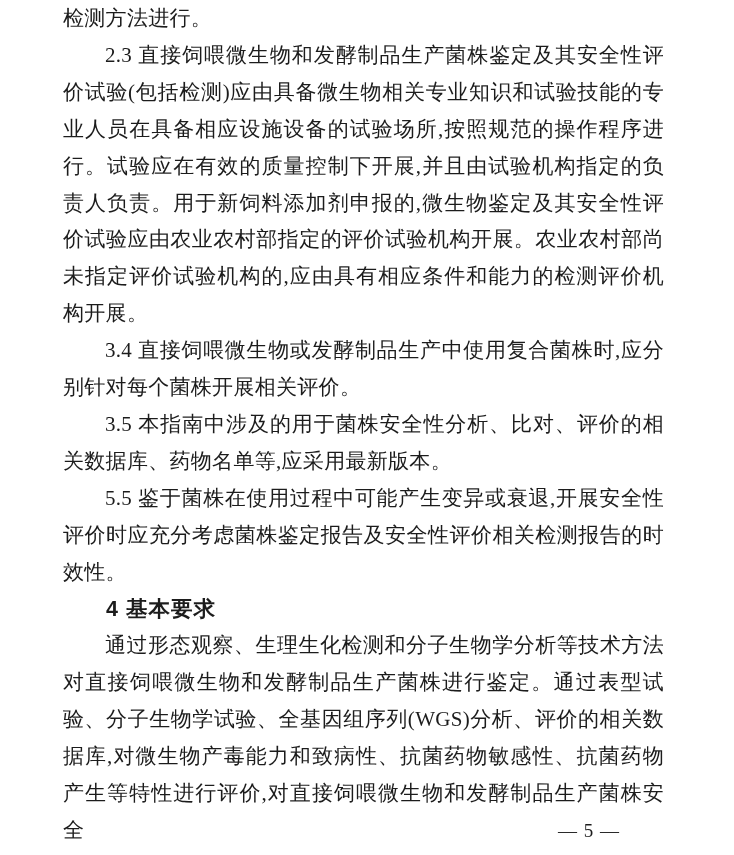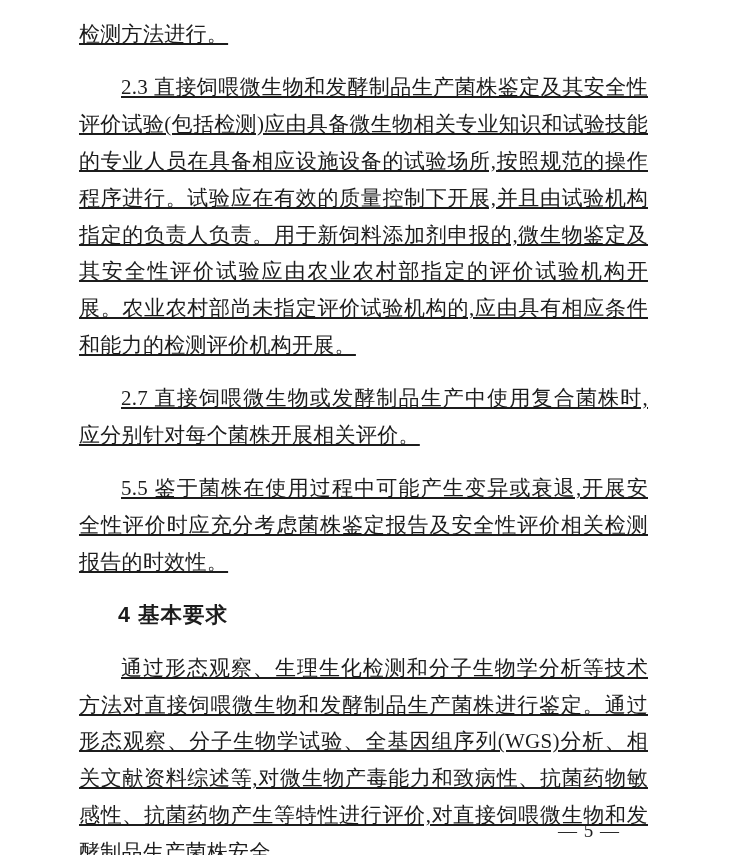--- a/index.html
+++ b/index.html
@@ -17,33 +17,32 @@
     font-family: "Liberation Serif", "DejaVu Serif", serif;
     color: #1c1c1c;
   }
   .text-column {
     position: absolute;
     left: 63px;
     top: 0px;
     width: 601px;
   }
   .text-column p {
-    margin: 16px;
+    margin: 0;
     font-size: 21px;
     line-height: 36.9px;
     text-align: justify;
     text-justify: inter-character;
     letter-spacing: 0.3px;
-    text-decoration: underline;
   }
   .text-column p.indent {
     text-indent: 2em;
   }
   .text-column h2.heading {
-    margin: 12px;
+    margin: 0;
     font-size: 21.5px;
     line-height: 36.9px;
     font-weight: bold;
     font-family: "Liberation Sans", "DejaVu Sans", sans-serif;
     text-indent: 2em;
     letter-spacing: 1px;
   }
   .page-number {
     position: absolute;
     top: 819px;
@@ -58,19 +57,20 @@
     color: #1c1c1c;
   }
 </style>
 </head>
 <body>
 
 <div class="page">
   <div class="text-column">
     <p>检测方法进行。</p>
     <p class="indent">2.3 直接饲喂微生物和发酵制品生产菌株鉴定及其安全性评价试验(包括检测)应由具备微生物相关专业知识和试验技能的专业人员在具备相应设施设备的试验场所,按照规范的操作程序进行。试验应在有效的质量控制下开展,并且由试验机构指定的负责人负责。用于新饲料添加剂申报的,微生物鉴定及其安全性评价试验应由农业农村部指定的评价试验机构开展。农业农村部尚未指定评价试验机构的,应由具有相应条件和能力的检测评价机构开展。</p>
-    <p class="indent">2.7 直接饲喂微生物或发酵制品生产中使用复合菌株时,应分别针对每个菌株开展相关评价。</p>
+    <p class="indent">3.4 直接饲喂微生物或发酵制品生产中使用复合菌株时,应分别针对每个菌株开展相关评价。</p>
+    <p class="indent">3.5 本指南中涉及的用于菌株安全性分析、比对、评价的相关数据库、药物名单等,应采用最新版本。</p>
     <p class="indent">5.5 鉴于菌株在使用过程中可能产生变异或衰退,开展安全性评价时应充分考虑菌株鉴定报告及安全性评价相关检测报告的时效性。</p>
     <h2 class="heading">4 基本要求</h2>
-    <p class="indent">通过形态观察、生理生化检测和分子生物学分析等技术方法对直接饲喂微生物和发酵制品生产菌株进行鉴定。通过形态观察、分子生物学试验、全基因组序列(WGS)分析、相关文献资料综述等,对微生物产毒能力和致病性、抗菌药物敏感性、抗菌药物产生等特性进行评价,对直接饲喂微生物和发酵制品生产菌株安全</p>
+    <p class="indent">通过形态观察、生理生化检测和分子生物学分析等技术方法对直接饲喂微生物和发酵制品生产菌株进行鉴定。通过表型试验、分子生物学试验、全基因组序列(WGS)分析、评价的相关数据库,对微生物产毒能力和致病性、抗菌药物敏感性、抗菌药物产生等特性进行评价,对直接饲喂微生物和发酵制品生产菌株安全</p>
   </div>
   <div class="page-number">— 5 —</div>
 </div>
 
 </body></html>

